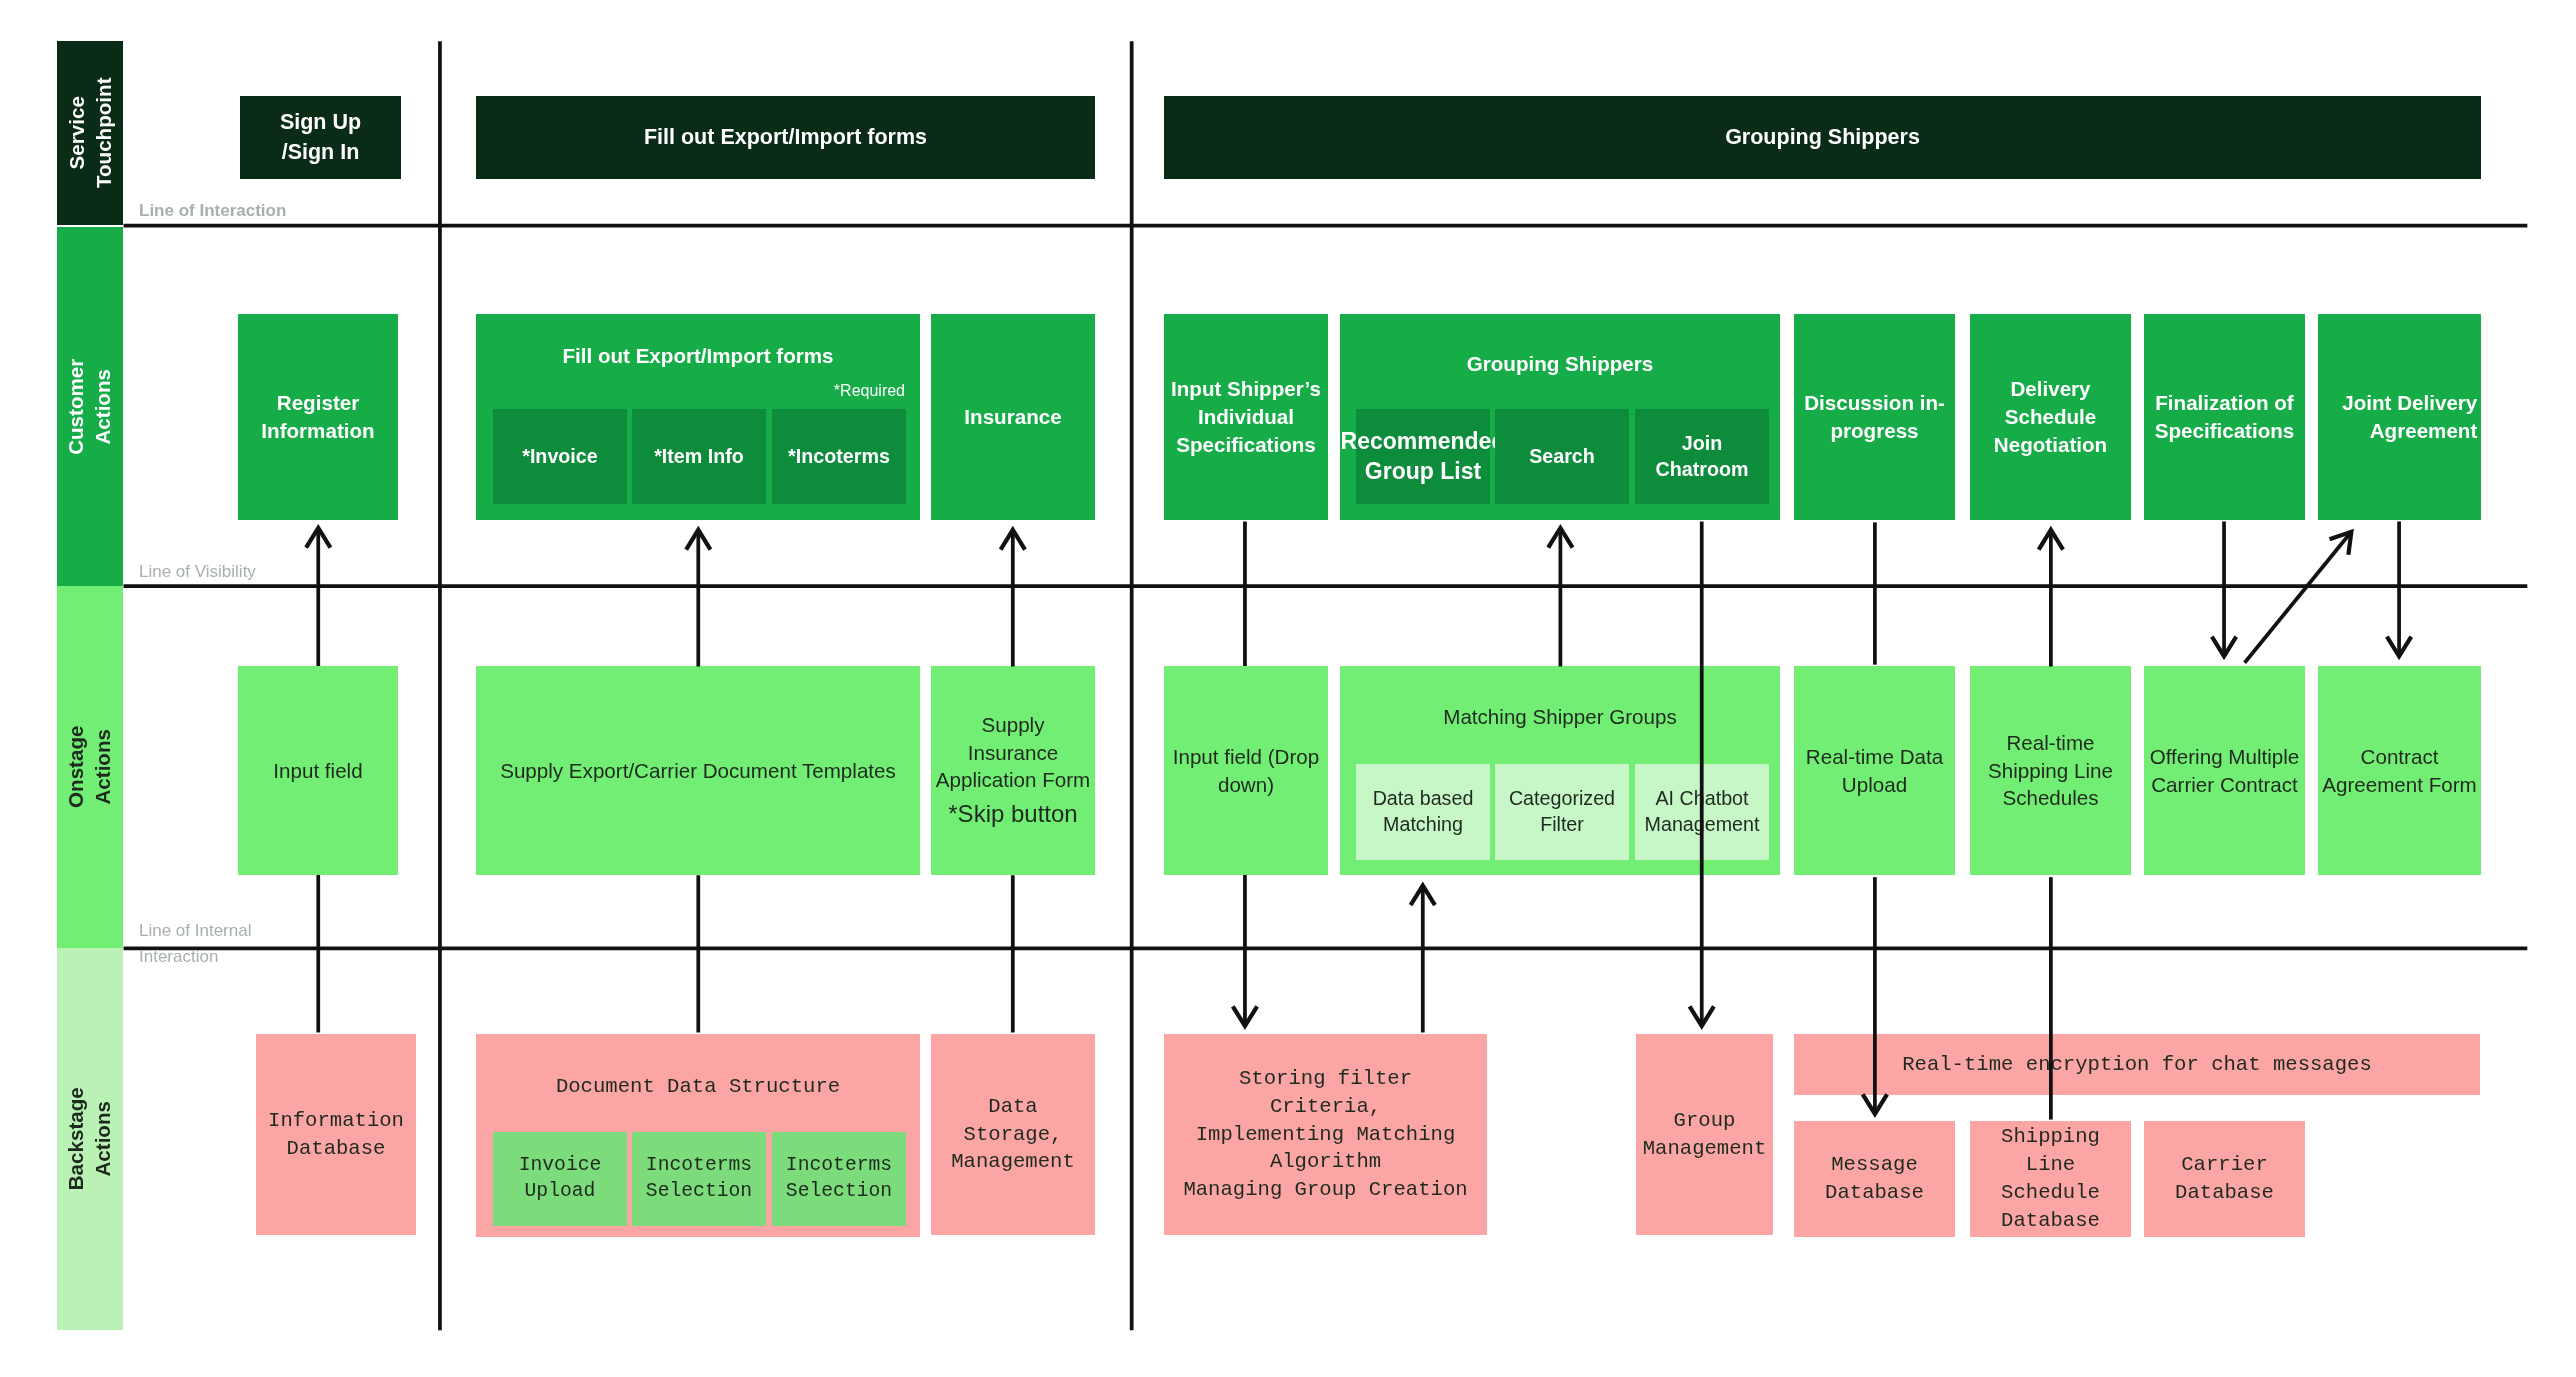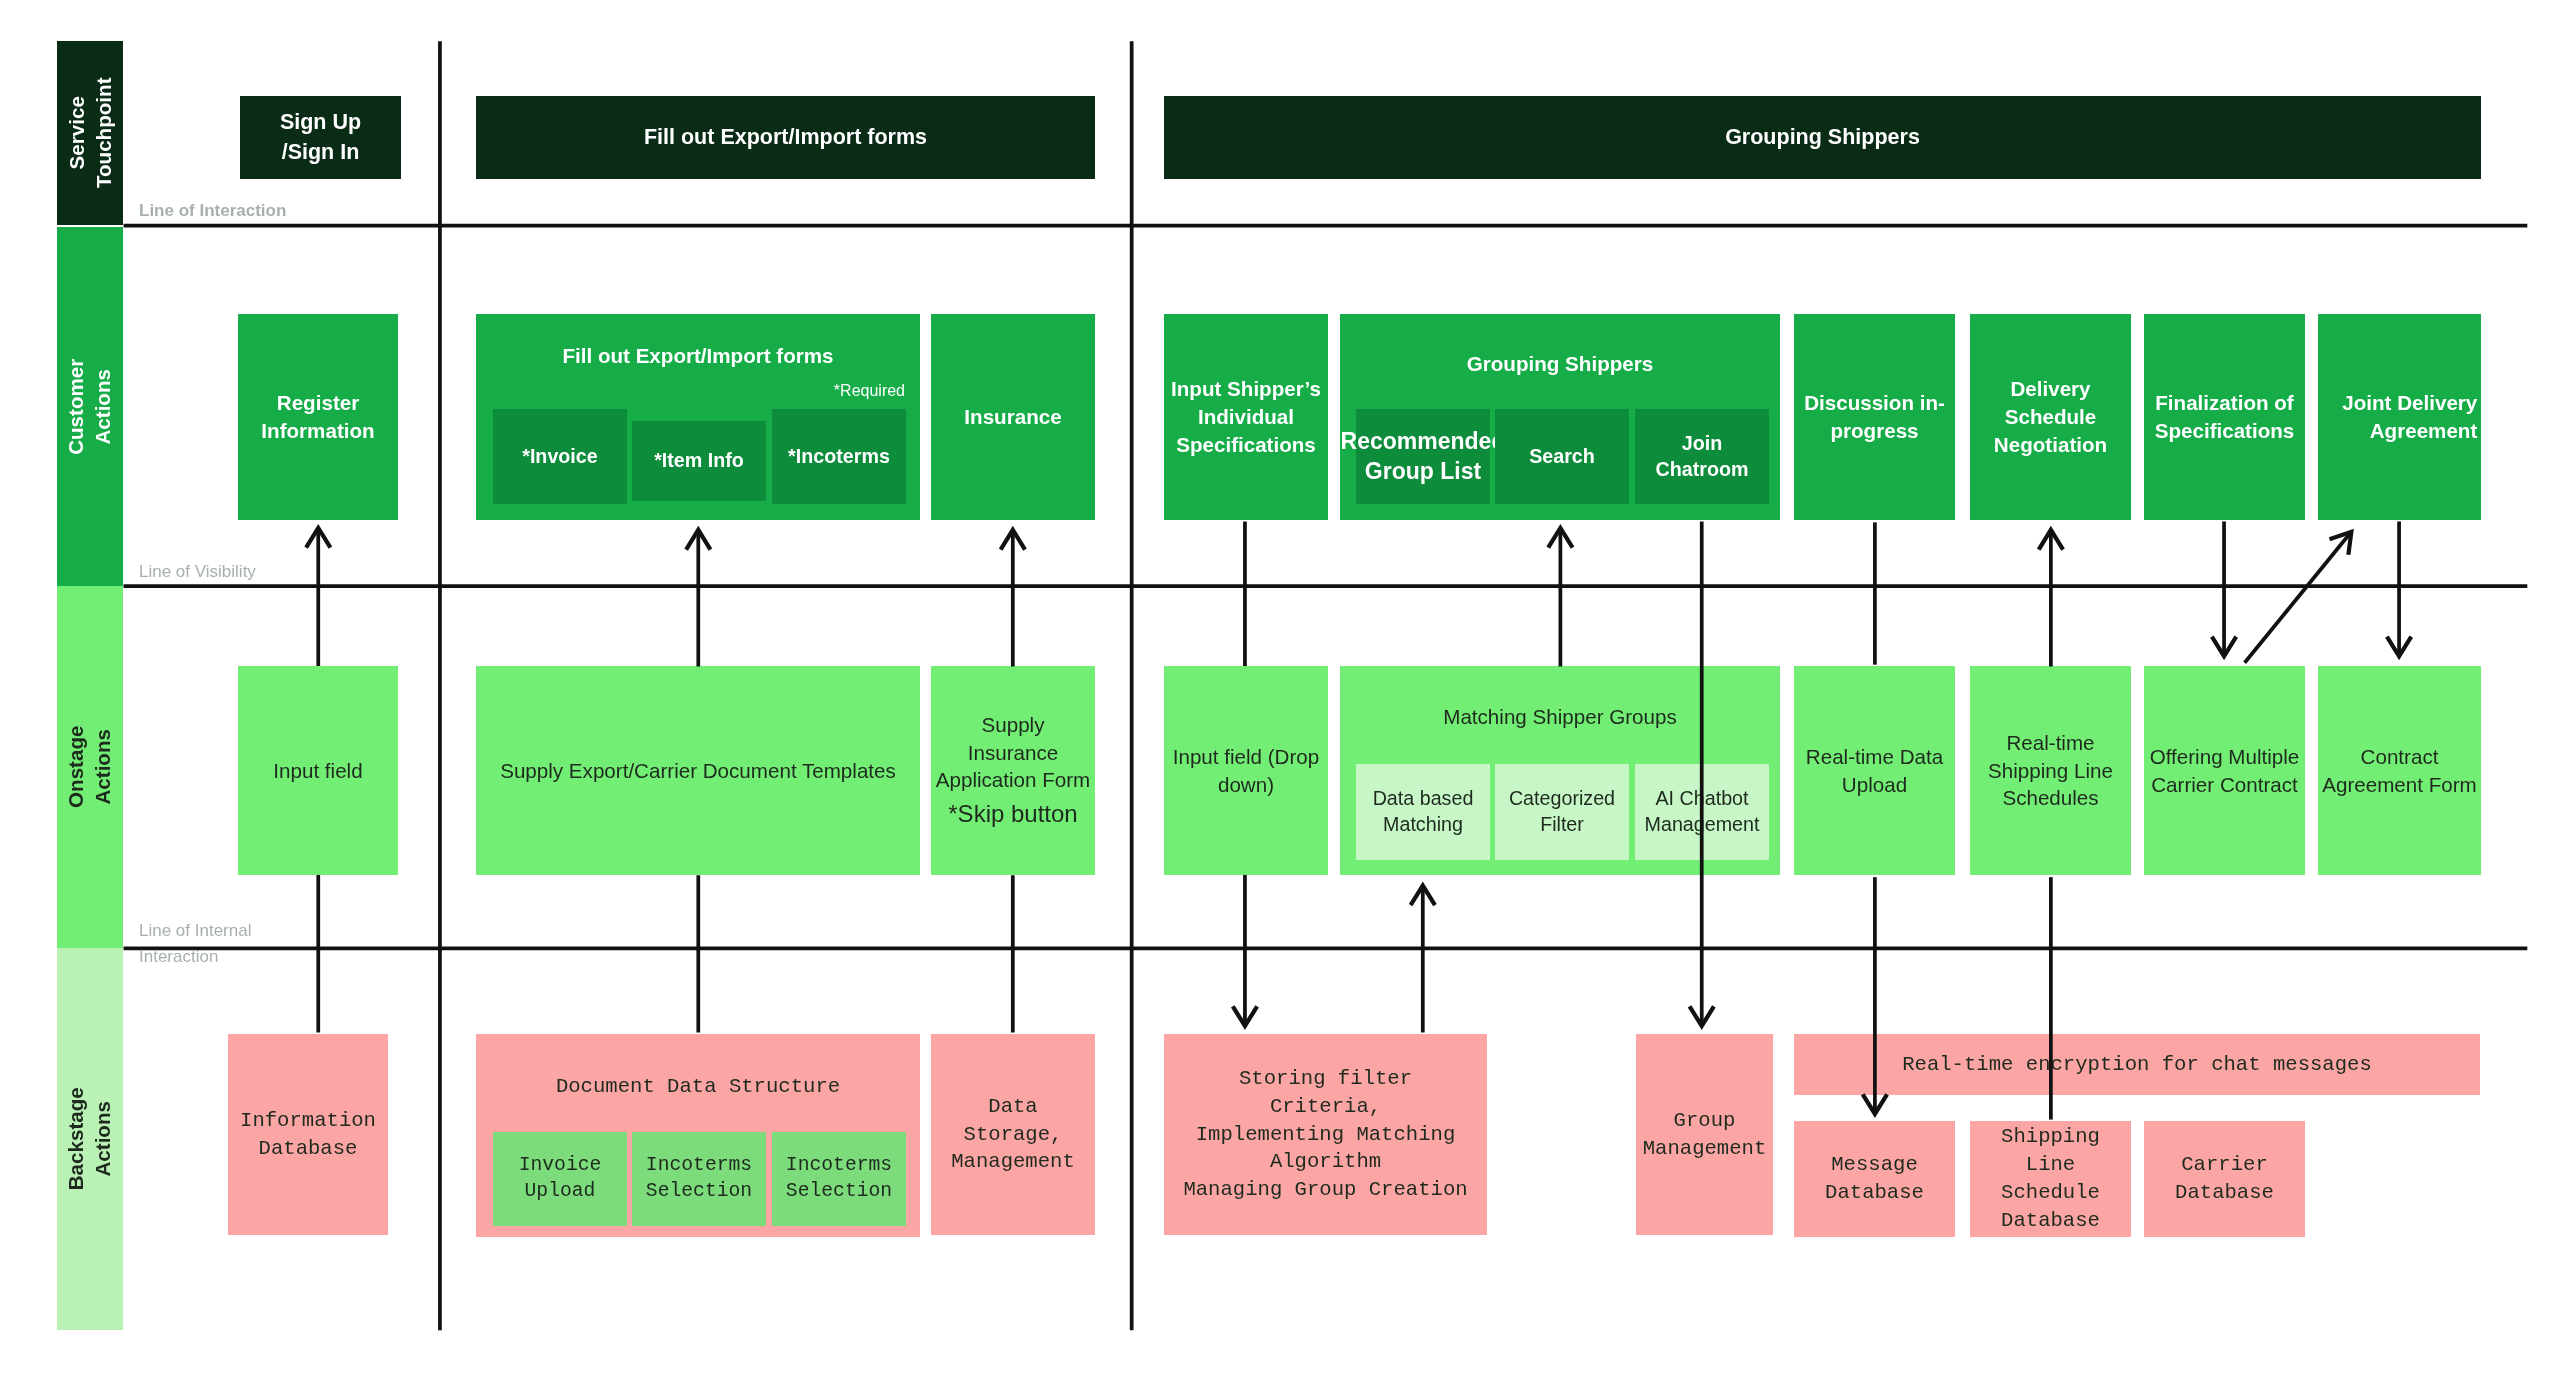--- a/index.html
+++ b/index.html
@@ -70,21 +70,21 @@
 /Sign In</div>
   <div class="abs box hdr" style="left:476px;top:96px;width:619px;height:83px;">Fill out Export/Import forms</div>
   <div class="abs box hdr" style="left:1164px;top:96px;width:1317px;height:83px;">Grouping Shippers</div>
 
   <div class="abs box cust" style="left:238px;top:314px;width:160px;height:206px;">Register Information</div>
 
   <div class="abs cust" style="left:476px;top:314px;width:444px;height:206px;">
     <div class="ctitle" style="top:28px;">Fill out Export/Import forms</div>
     <div class="abs note" style="right:15px;top:66px;">*Required</div>
     <div class="abs box csub" style="left:17px;top:95px;width:134px;height:95px;">*Invoice</div>
-    <div class="abs box csub" style="left:156px;top:95px;width:134px;height:80px;margin-top:12px;">*Item Info</div>
+    <div class="abs box csub" style="left:156px;top:95px;width:134px;height:95px;">*Item Info</div>
     <div class="abs box csub" style="left:296px;top:95px;width:134px;height:95px;">*Incoterms</div>
   </div>
 
   <div class="abs box cust" style="left:931px;top:314px;width:164px;height:206px;text-align:right;">Insurance</div>
   <div class="abs box cust" style="left:1164px;top:314px;width:164px;height:206px;">Input Shipper’s Individual Specifications</div>
 
   <div class="abs cust" style="left:1340px;top:314px;width:440px;height:206px;">
     <div class="ctitle" style="top:36px;">Grouping Shippers</div>
     <div class="abs box csub sub-sm" style="left:16px;top:95px;width:134px;height:95px;">Recommended Group List</div>
     <div class="abs box csub" style="left:155px;top:95px;width:134px;height:95px;">Search</div>
@@ -109,21 +109,21 @@
     <div class="abs box osub" style="left:16px;top:98px;width:134px;height:96px;">Data based Matching</div>
     <div class="abs box osub" style="left:155px;top:98px;width:134px;height:96px;">Categorized Filter</div>
     <div class="abs box osub" style="left:295px;top:98px;width:134px;height:96px;">AI Chatbot Management</div>
   </div>
 
   <div class="abs box onst" style="left:1794px;top:666px;width:161px;height:209px;">Real-time Data Upload</div>
   <div class="abs box onst" style="left:1970px;top:666px;width:161px;height:209px;">Real-time Shipping Line Schedules</div>
   <div class="abs box onst" style="left:2144px;top:666px;width:161px;height:209px;">Offering Multiple Carrier Contract</div>
   <div class="abs box onst" style="left:2318px;top:666px;width:163px;height:209px;">Contract Agreement Form</div>
 
-  <div class="abs box back" style="left:228px;top:1034px;width:160px;height:201px;">Information Database</div>
+  <div class="abs box back" style="left:256px;top:1034px;width:160px;height:201px;">Information Database</div>
 
   <div class="abs back" style="left:476px;top:1034px;width:444px;height:203px;">
     <div class="ctitle" style="top:39px;">Document Data Structure</div>
     <div class="abs box bsub" style="left:17px;top:98px;width:134px;height:94px;">Invoice Upload</div>
     <div class="abs box bsub" style="left:156px;top:98px;width:134px;height:94px;">Incoterms Selection</div>
     <div class="abs box bsub" style="left:296px;top:98px;width:134px;height:94px;">Incoterms Selection</div>
   </div>
 
   <div class="abs box back pre" style="left:931px;top:1034px;width:164px;height:201px;">Data Storage,
 Management</div>

